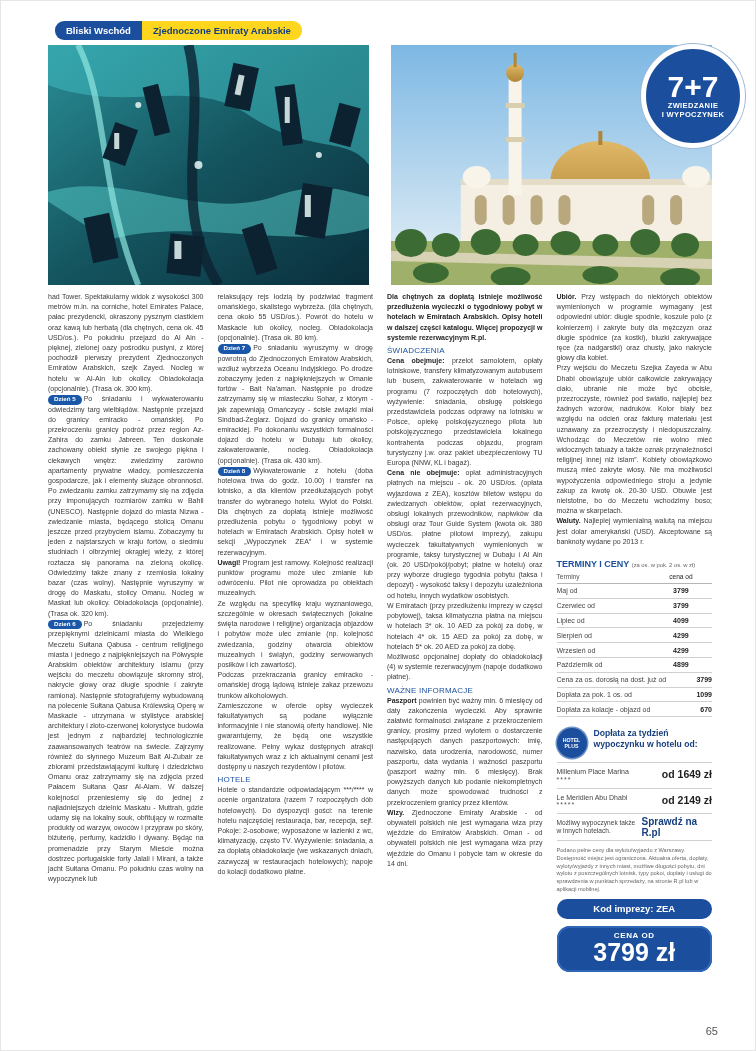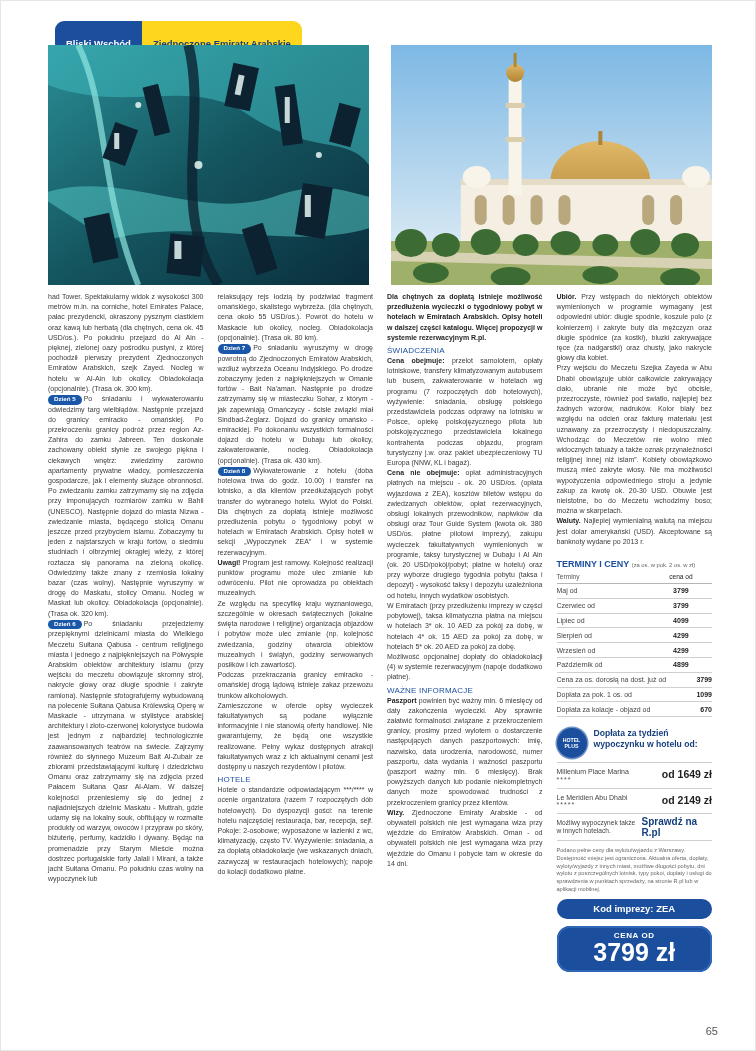--- a/index.html
+++ b/index.html
@@ -1,21 +1,21 @@
 <!DOCTYPE html>
 <html><head>
 <meta charset="utf-8">
 <style>
   html,body{margin:0;padding:0;background:#c9c9c9;}
   .page{position:relative;width:756px;height:1051px;margin:0 auto;background:#ffffff;
         font-family:"Liberation Sans",sans-serif;overflow:hidden;
         box-shadow:inset 0 0 0 1px #e6e6e6;}
   
   .tags{position:absolute;top:21px;left:55px;display:flex;}
-  .tag{font-size:9.5px;font-weight:bold;padding:18px 11px 4px;line-height:10px;}
+  .tag{font-size:9.5px;font-weight:bold;padding:5px 11px 4px;line-height:10px;}
   .tag-blue{background:#1b4f9e;color:#fff;border-radius:9px 0 0 9px;}
   .tag-yellow{background:#ffd61e;color:#123f7d;border-radius:0 9px 9px 0;text-align:center;}
   
   .photos{position:absolute;top:45px;left:48px;width:664px;height:240px;display:flex;gap:22px;}
   .photo{flex:1;overflow:hidden;}
   .photo svg{display:block;width:100%;height:100%;}
   
   .badge-circle{position:absolute;left:641px;top:44px;width:104px;height:104px;border-radius:50%;
     background:#1b4f9e;border:5px solid #fff;box-sizing:border-box;z-index:5;
     display:flex;flex-direction:column;align-items:center;justify-content:center;color:#fff;
@@ -160,20 +160,25 @@
             <ellipse cx="295" cy="200" rx="14" ry="12"></ellipse>
           <ellipse cx="40" cy="228" rx="18" ry="10"></ellipse>
             <ellipse cx="120" cy="232" rx="20" ry="10"></ellipse>
           <ellipse cx="210" cy="230" rx="18" ry="9"></ellipse>
             <ellipse cx="290" cy="233" rx="20" ry="10"></ellipse>
         </g>
       </svg>
     </div>
   </div>
 
+  <div class="badge-circle">
+    <div class="b1">7+7</div>
+    <div class="b2">ZWIEDZANIE</div>
+    <div class="b2">I WYPOCZYNEK</div>
+  </div>
 
   <div class="textgrid">
     <div class="tcol">
         <p class="para">had Tower. Spektakularny widok z wysokości 300 metrów m.in. na corniche, hotel Emirates Palace, pałac prezydencki, okraszony pysznym ciastkiem oraz kawą lub herbatą (dla chętnych, cena ok. 45 USD/os.). Po południu przejazd do Al Ain - pięknej, zielonej oazy pośrodku pustyni, z której pochodził pierwszy prezydent Zjednoczonych Emiratów Arabskich, szejk Zayed. Nocleg w hotelu w Al-Ain lub okolicy. Obiadokolacja (opcjonalnie). (Trasa ok. 300 km).</p>
         <p class="para"><span class="day-badge">Dzień 5</span>Po śniadaniu i wykwaterowaniu odwiedzimy targ wielbłądów. Następnie przejazd do granicy emiracko - omańskiej. Po przekroczeniu granicy podróż przez region Az-Zahira do zamku Jabreen. Ten doskonale zachowany obiekt słynie ze swojego piękna i ciekawych wnętrz: zwiedzimy zarówno apartamenty prywatne władcy, pomieszczenia gospodarcze, jak i elementy służące obronności. Po zwiedzaniu zamku zatrzymamy się na zdjęcia przy imponujących rozmiarów zamku w Bahli (UNESCO). Następnie dojazd do miasta Nizwa - zwiedzanie miasta, będącego stolicą Omanu jeszcze przed przybyciem islamu. Zobaczymy tu jeden z najstarszych w kraju fortów, o siedmiu studniach i olbrzymiej okrągłej wieży, z której roztacza się panorama na zieloną okolicę. Odwiedzimy także znany z rzemiosła lokalny bazar (czas wolny). Następnie wyruszymy w drogę do Maskatu, stolicy Omanu. Nocleg w Maskat lub okolicy. Obiadokolacja (opcjonalnie). (Trasa ok. 320 km).</p>
         <p class="para"><span class="day-badge">Dzień 6</span>Po śniadaniu przejedziemy przepięknymi dzielnicami miasta do Wielkiego Meczetu Sułtana Qabusa - centrum religijnego miasta i jednego z najpiękniejszych na Półwyspie Arabskim obiektów architektury islamu (przy wejściu do meczetu obowiązuje skromny strój, nakrycie głowy oraz długie spodnie i zakryte ramiona). Następnie sfotografujemy wybudowaną na polecenie Sułtana Qabusa Królewską Operę w Maskacie - utrzymana w stylistyce arabskiej architektury i złoto-czerwonej kolorystyce budowla jest jednym z najbardziej technologicznie zaawansowanych teatrów na świecie. Zajrzymy również do słynnego Muzeum Bait Al-Zubair ze zbiorami przedstawiającymi kulturę i dziedzictwo Omanu oraz zatrzymamy się na zdjęcia przed Pałacem Sułtana Qasr Al-Alam. W dalszej kolejności przeniesiemy się do jednej z najładniejszych dzielnic Maskatu - Muttrah, gdzie udamy się na lokalny souk, obfitujący w rozmaite produkty od warzyw, owoców i przypraw po skóry, biżuterię, perfumy, kadzidło i dywany. Będąc na promenadzie przy Starym Mieście można dostrzec portugalskie forty Jalali i Mirani, a także jacht Sułtana Omanu. Po południu czas wolny na wypoczynek lub</p>
       </div>
     <div class="tcol">
         <p class="para">relaksujący rejs łodzią by podziwiać fragment omańskiego, skalistego wybrzeża. (dla chętnych, cena około 55 USD/os.). Powrót do hotelu w Maskacie lub okolicy, nocleg. Obiadokolacja (opcjonalnie). (Trasa ok. 80 km).</p>
         <p class="para"><span class="day-badge">Dzień 7</span>Po śniadaniu wyruszymy w drogę powrotną do Zjednoczonych Emiratów Arabskich, wzdłuż wybrzeża Oceanu Indyjskiego. Po drodze zobaczymy jeden z najpiękniejszych w Omanie fortów - Bait Na'aman. Następnie po drodze zatrzymamy się w miasteczku Sohar, z którym - jak zapewniają Omańczycy - ścisłe związki miał Sindbad-Żeglarz. Dojazd do granicy omańsko - emirackiej. Po dokonaniu wszystkich formalności dojazd do hotelu w Dubaju lub okolicy, zakwaterowanie, nocleg. Obiadokolacja (opcjonalnie). (Trasa ok. 430 km).</p>

